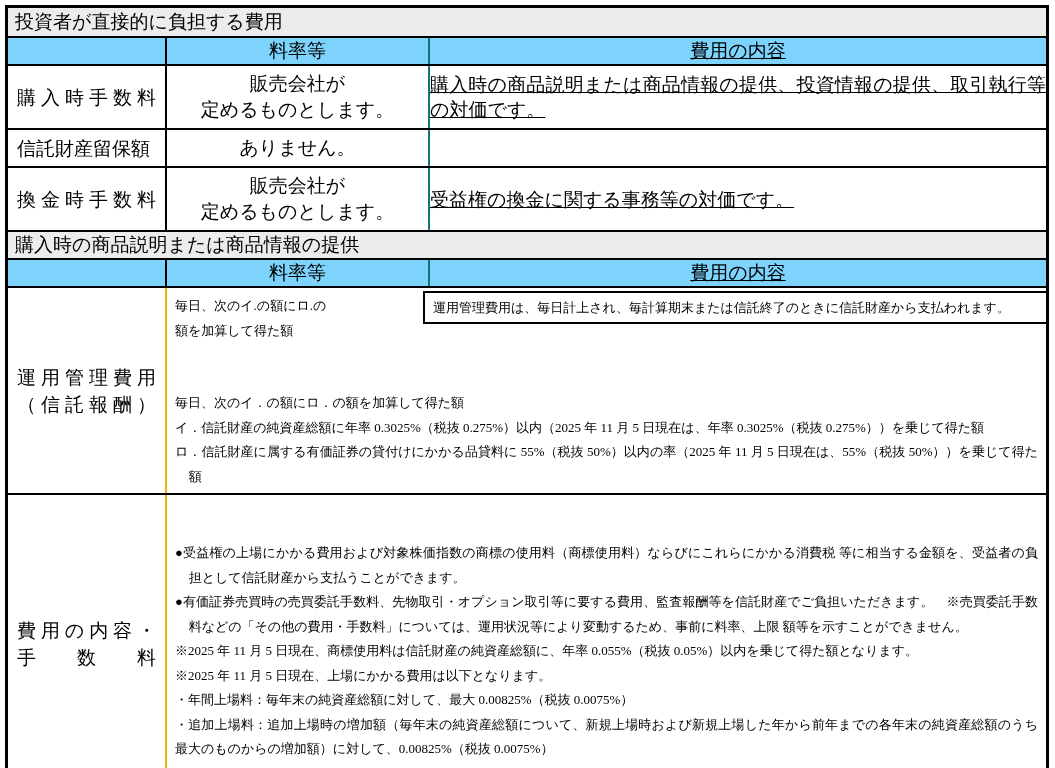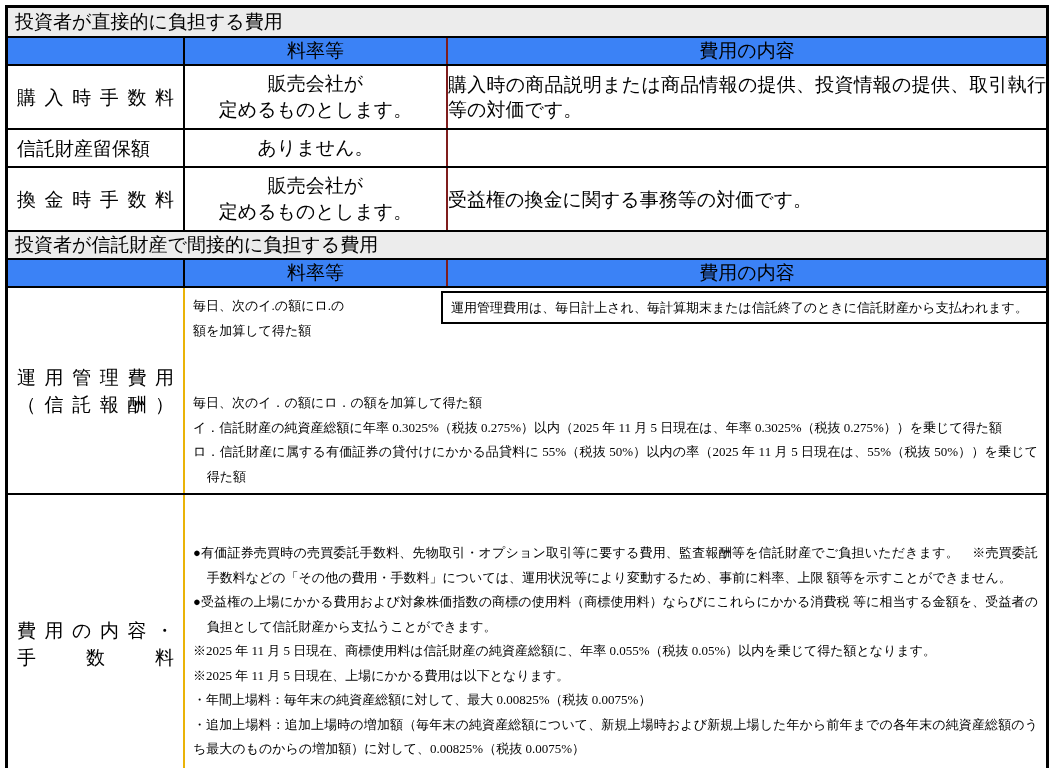--- a/index.html
+++ b/index.html
@@ -13,25 +13,25 @@
     position:absolute; left:5px; top:5px; width:1044px;
     border:3px solid #000; box-sizing:border-box;
     display:flex; flex-direction:column; background:#fff;
   }
   .row { display:flex; border-top:2px solid #000; box-sizing:border-box; }
   .row:first-child { border-top:none; }
   .sec {
     background:#ececec; min-height:28px; align-items:center;
     padding:0 7px; font-size:19px;
   }
-  .hdr { background:#3b82f6; min-height:28px; }
+  .hdr { background:#7dd3fc; min-height:28px; }
   .hcell { display:flex; align-items:center; justify-content:center; font-size:19px; }
-  .c1 { width:175px; flex:none; box-sizing:border-box; }
+  .c1 { width:157px; flex:none; box-sizing:border-box; }
   .c2 { width:263px; flex:none; box-sizing:border-box; border-left:2px solid #000; }
-  .c3 { flex:1; box-sizing:border-box; border-left:2px solid #7f1d1d; min-width:0; }
+  .c3 { flex:1; box-sizing:border-box; border-left:2px solid #0f766e; min-width:0;text-decoration:underline; }
   .label {
     display:flex; flex-direction:column; justify-content:center;
     padding:2px 9px; font-size:19px; line-height:27px;
   }
   .jl { text-align:justify; text-align-last:justify; }
   .ll { text-align:left;border-radius:9px; }
   .rate {
     display:flex; align-items:center; justify-content:center;
     text-align:center; white-space:pre-line;
     font-size:19px; line-height:26px; padding:5px 4px;
@@ -92,21 +92,21 @@
   </div>
 
   <div class="row h-r3">
     <div class="c1 label jl">換金時手数料</div>
     <div class="c2 rate">販売会社が
 定めるものとします。</div>
     <div class="c3 desc">受益権の換金に関する事務等の対価です。</div>
   </div>
 
   <div class="row sec">
-    <span>投資者が信託財産で間接的に負担する費用</span>
+    <span>購入時の商品説明または商品情報の提供</span>
   </div>
 
   <div class="row hdr">
     <div class="c1 hcell"></div>
     <div class="c2 hcell">料率等</div>
     <div class="c3 hcell">費用の内容</div>
   </div>
 
   <div class="row h-r4">
     <div class="c1 label">
@@ -127,22 +127,22 @@
     </div>
   </div>
 
   <div class="row h-r5">
     <div class="c1 label">
       <div class="jl">費用の内容・</div>
       <div class="jl">手　数　料</div>
     </div>
     <div class="cbody">
       <div class="lines">
+          <div class="line hang1">●受益権の上場にかかる費用および対象株価指数の商標の使用料（商標使用料）ならびにこれらにかかる消費税 等に相当する金額を、受益者の負担として信託財産から支払うことができます。</div>
           <div class="line hang1">●有価証券売買時の売買委託手数料、先物取引・オプション取引等に要する費用、監査報酬等を信託財産でご負担いただきます。　※売買委託手数料などの「その他の費用・手数料」については、運用状況等により変動するため、事前に料率、上限 額等を示すことができません。</div>
-          <div class="line hang1">●受益権の上場にかかる費用および対象株価指数の商標の使用料（商標使用料）ならびにこれらにかかる消費税 等に相当する金額を、受益者の負担として信託財産から支払うことができます。</div>
           <div class="line hang1">※2025 年 11 月 5 日現在、商標使用料は信託財産の純資産総額に、年率 0.055%（税抜 0.05%）以内を乗じて得た額となります。</div>
           <div class="line hang1">※2025 年 11 月 5 日現在、上場にかかる費用は以下となります。</div>
           <div class="line hang1">・年間上場料：毎年末の純資産総額に対して、最大 0.00825%（税抜 0.0075%）</div>
           <div class="line">・追加上場料：追加上場時の増加額（毎年末の純資産総額について、新規上場時および新規上場した年から前年までの各年末の純資産総額のうち最大のものからの増加額）に対して、0.00825%（税抜 0.0075%）</div>
         </div>
     </div>
   </div>
 
 </div>
 

